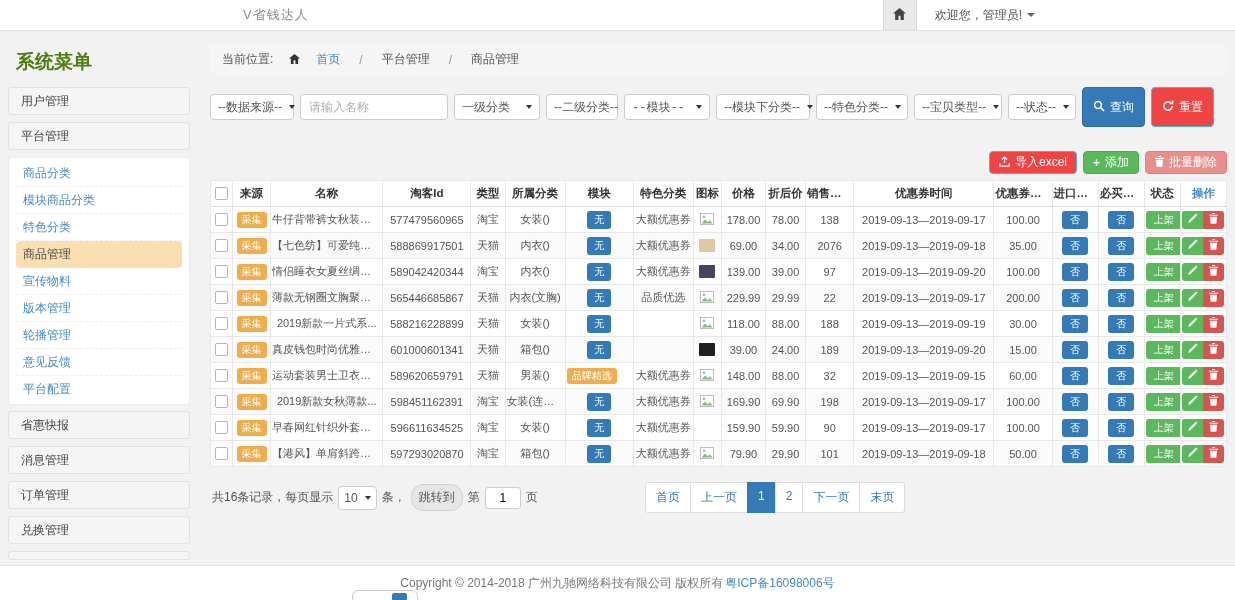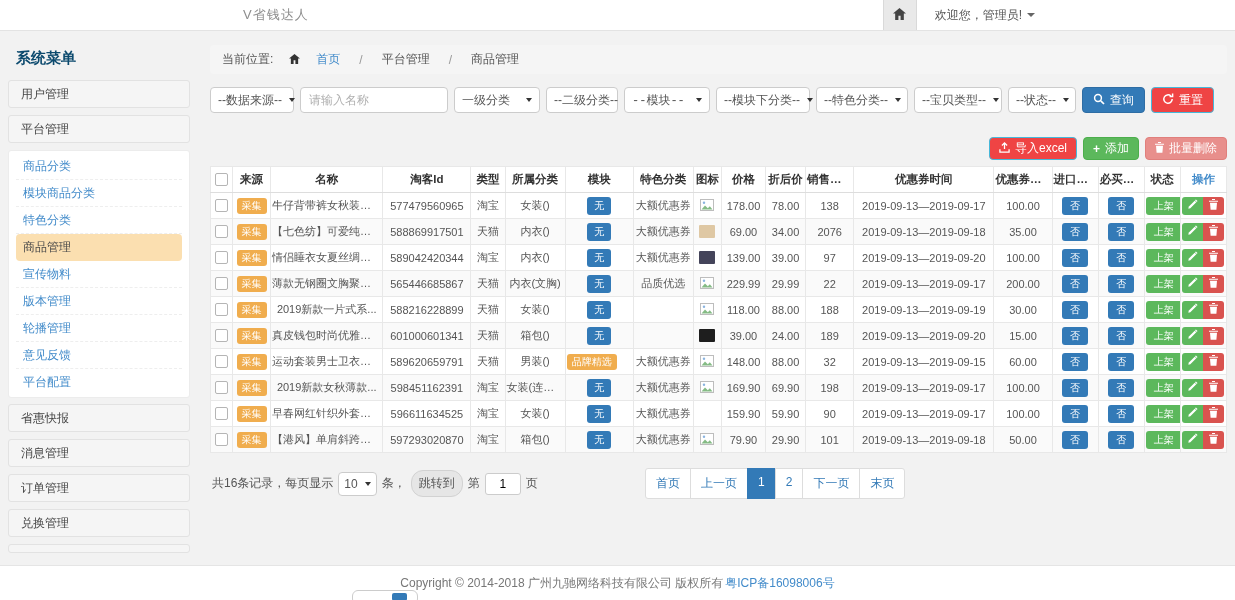--- a/index.html
+++ b/index.html
@@ -11,40 +11,40 @@
   .hdr-right{position:absolute;right:0;top:0;height:30px;display:flex;align-items:center}
   .home-btn{width:34px;height:30px;background:#e9e9e9;border-left:1px solid #d9d9d9;border-right:1px solid #d9d9d9;
             display:flex;align-items:center;justify-content:center;cursor:pointer;box-sizing:border-box}
   .welcome{padding:0 200px 0 18px;color:#555;cursor:pointer}
   .caret{display:inline-block;margin-left:5px;vertical-align:2px;border-top:4px solid #666;
          border-left:4px solid transparent;border-right:4px solid transparent}
   
   .layout{display:flex;padding:14px 8px 0 8px;gap:20px;box-sizing:border-box}
   
   .sidebar{width:182px;flex:none}
-  .menu-title{color:#0c4a6e;font-weight:bold;font-size:15px;padding:4px 8px 12px}
+  .menu-title{color:#4d7c0f;font-weight:bold;font-size:19px;padding:4px 8px 12px}
   .menu-group{height:26px;line-height:26px;background:#f5f5f5;border:1px solid #e2e2e2;border-radius:3px;
               padding-left:12px;margin-bottom:7px;color:#454545;cursor:pointer}
   .submenu{background:#fff;border:1px solid #ececec;border-radius:3px;margin-bottom:6px;padding:2px 7px}
   .subitem{height:26px;line-height:26px;padding-left:7px;color:#428bca;border-bottom:1px dashed #eee;cursor:pointer;white-space:nowrap}
   .subitem:last-child{border-bottom:none}
   .subitem.active{background:#fbdfb0;border-radius:4px;color:#4a4a4a;border-bottom:1px dashed transparent}
   
   .content{flex:1;min-width:0}
   .breadcrumb{background:#f5f5f5;border-radius:4px;padding:6px 12px;color:#555;margin-bottom:13px;
               display:flex;align-items:center;gap:16px}
   .breadcrumb .link{color:#428bca;cursor:pointer}
   .breadcrumb .sep{color:#999;padding:0 3px}
   .filter-bar{display:flex;gap:6px;margin-bottom:24px;align-items:center;flex-wrap:nowrap}
   .ctl{height:26px;box-sizing:border-box;border:1px solid #ccc;border-radius:4px;background:#fff;font-size:12px;color:#555}
   .sel{display:flex;align-items:center;justify-content:space-between;padding:0 7px;cursor:pointer;white-space:nowrap}
   .tri{border-top:4px solid #333;border-left:3px solid transparent;border-right:3px solid transparent;margin-left:7px;flex:none}
   input.ctl{padding:0 8px;color:#333;width:148px}
   input.ctl::placeholder{color:#b0b0b0}
-  .btn{height:26px;border-radius:4px;border:1px solid transparent;color:#fff;font-size:12px;
+  .btn{height:40px;border-radius:4px;border:1px solid transparent;color:#fff;font-size:12px;
        display:inline-flex;align-items:center;gap:5px;padding:0 10px;cursor:pointer;white-space:nowrap}
   .btn-primary{background:#337ab7;border-color:#2e6da4}
   .btn-info{background:#ef4444;border-color:#46b8da}
   .btn-success{background:#5cb85c;border-color:#4cae4c}
   .btn-dangerl{background:#e88f8c;border-color:#e07f7c}
   .actions{display:flex;justify-content:flex-end;gap:6px;margin-bottom:6px}
   .actions .btn{height:23px;padding:0 9px}
   
   table.grid{width:100%;border-collapse:collapse;table-layout:fixed;background:#fff;font-size:11px}
   .grid th,.grid td{border:1px solid #e8e8e8;text-align:center;padding:0 1px;overflow:hidden;

